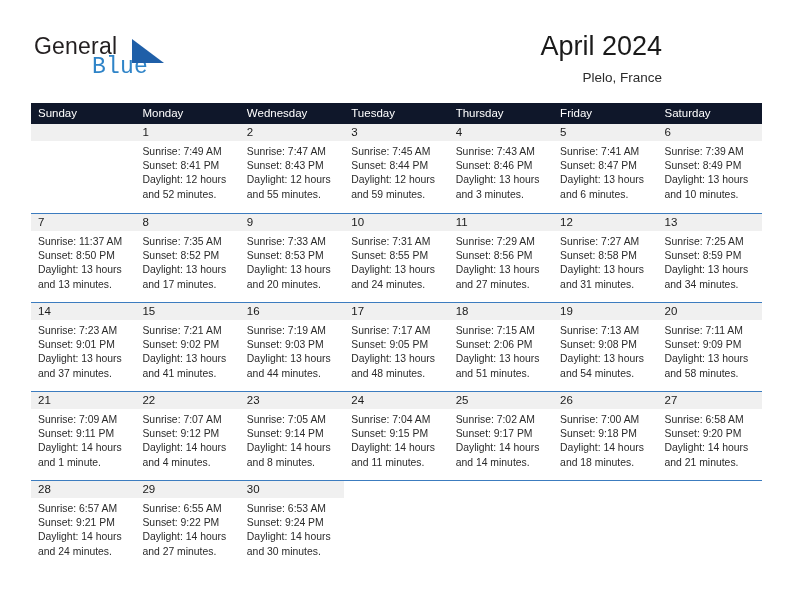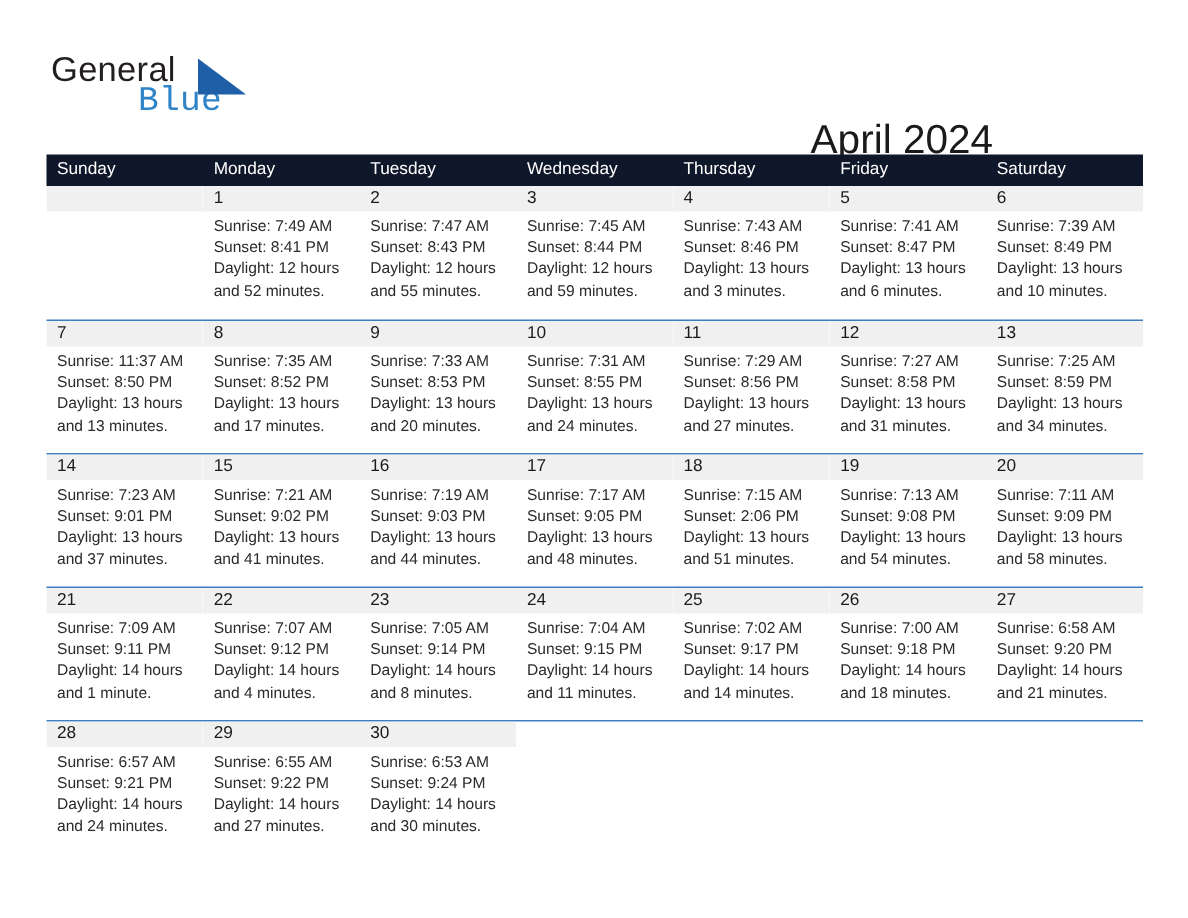--- a/index.html
+++ b/index.html
@@ -66,21 +66,20 @@
     position: absolute;
     right: 34px;
     top: 30px;
     text-align: right;
   }
   .cal-title {
     font-size: 27px;
     color: #1a1a1a;
     line-height: 32px;
     white-space: nowrap;
-    margin-top: 47px;
   }
   .cal-subtitle {
     margin-top: 8px;
     font-size: 13.5px;
     color: #2b2b2b;
     line-height: 16px;
     white-space: nowrap;
     text-align: right;
   }
 
@@ -170,22 +169,22 @@
       <div class="cal-subtitle">Plelo, France</div>
     </div>
 
   </div>
 
   <div class="calendar">
 
     <div class="weekdays">
       <div class="weekday">Sunday</div>
       <div class="weekday">Monday</div>
+      <div class="weekday">Wednesday</div>
       <div class="weekday">Tuesday</div>
-      <div class="weekday">Wednesday</div>
       <div class="weekday">Thursday</div>
       <div class="weekday">Friday</div>
       <div class="weekday">Saturday</div>
     </div>
 
     <div id="weeks-container">
         <div class="week first">
           <div class="day empty">
             <div class="day-num-band"></div>
             <div class="day-lines">

